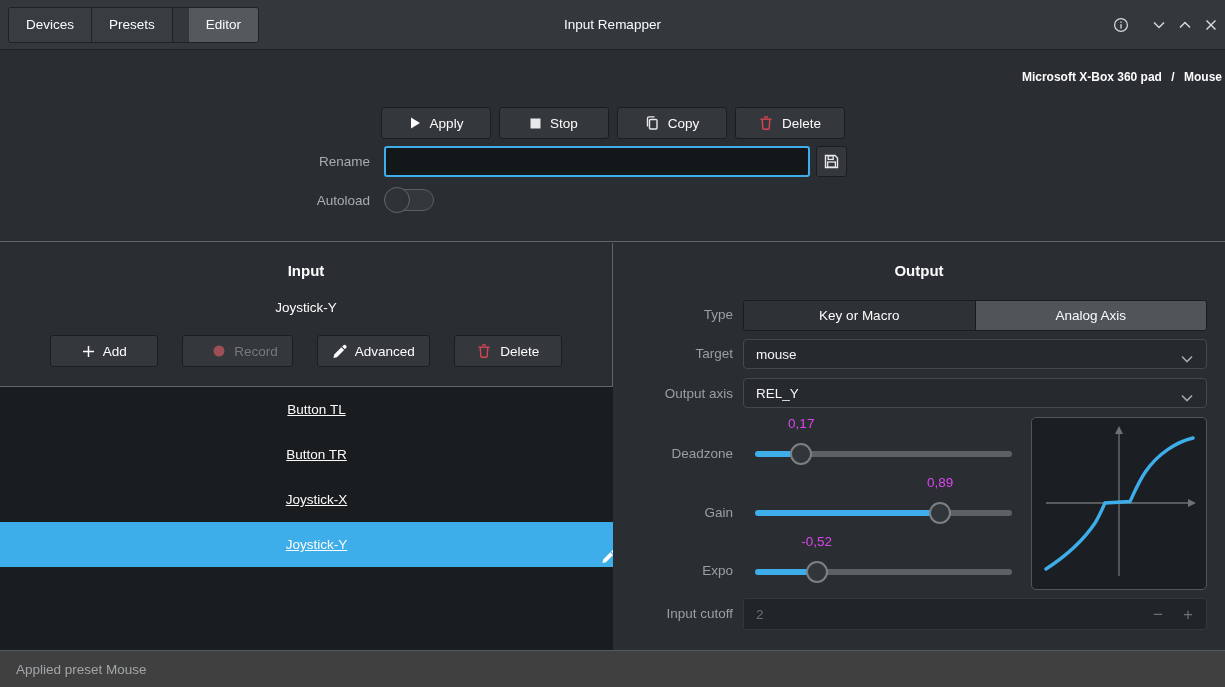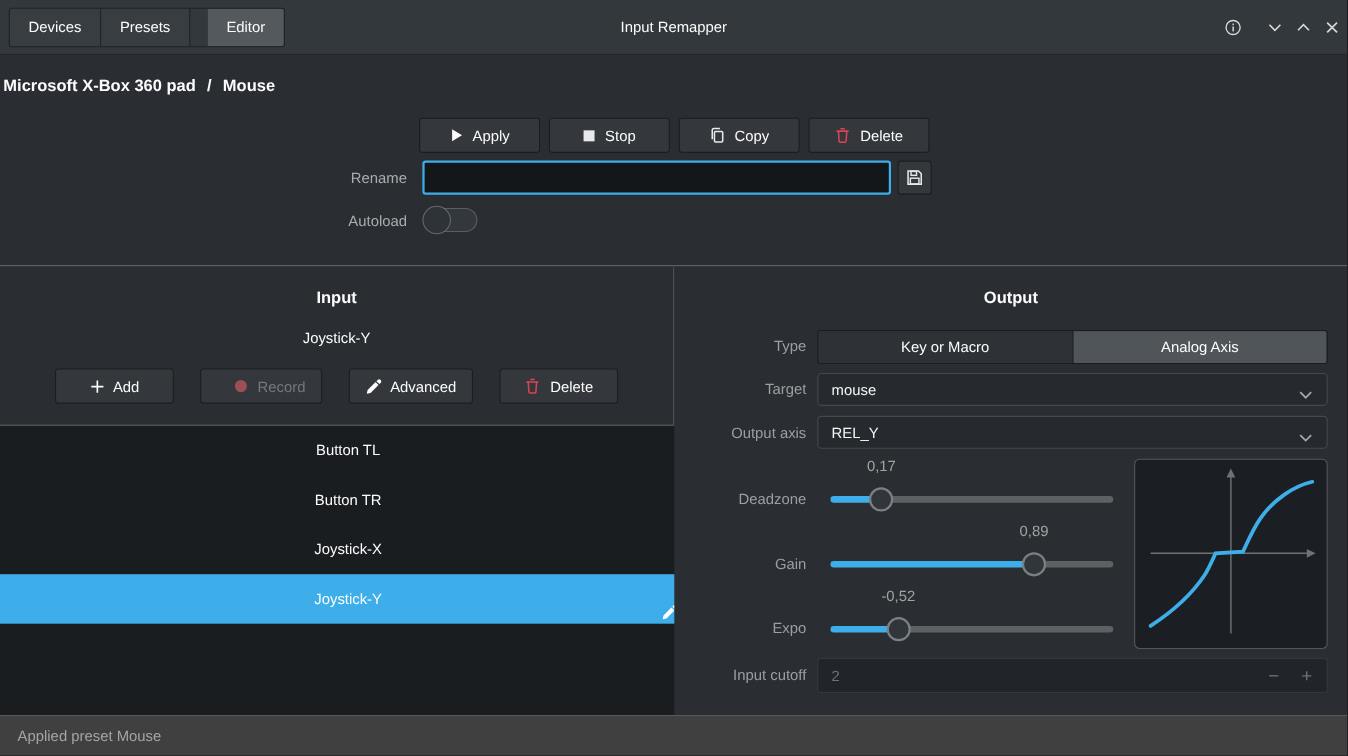--- a/index.html
+++ b/index.html
@@ -22,22 +22,22 @@
   .win-title { position:absolute; left:0; right:0; top:0; height:50px;
     text-align:center; line-height:50px; color:#fcfcfc; }
   .win-controls { position:absolute; right:6px; top:0; height:50px;
     display:flex; align-items:center; gap:10px; }
   .wc-btn { width:16px; height:16px; display:flex; align-items:center; justify-content:center; }
   .wc-btn svg { display:block; }
   .info-btn { margin-right:12px; }
   
   .header-section { position:absolute; left:0; top:51px; width:1225px; height:191px;
     background:#2a2e32; border-bottom:1px solid #60656a; }
-  .preset-path { position:absolute; left:0; right:0; top:19px; text-align:left;
-    font-weight:bold; font-size:15px; }
+  .preset-path { position:absolute; left:0; right:0; top:19px; text-align:right;
+    font-weight:bold; font-size:12px; }
   .preset-path span { margin:0 3px; }
   .action-row { position:absolute; left:0; right:0; top:56px; display:flex;
     justify-content:center; gap:8px; }
   .btn { height:32px; min-width:110px; display:flex; align-items:center; justify-content:center;
     gap:8px; background:#34383c; border:1px solid #1b1e21; border-radius:3px;
     color:#fcfcfc; padding:0 14px; cursor:default; }
   .btn svg { display:block; }
   .btn.disabled { color:#75797c;padding-left:29px; }
   .form-row { position:absolute; left:0; display:flex; align-items:center; }
   .row-rename { top:95px; }
@@ -58,39 +58,39 @@
   .input-panel { position:relative; width:612px; height:407px; background:#2a2e32; }
   .v-divider { width:1px; height:407px; background:#60656a; }
   .output-panel { position:relative; width:612px; height:407px; background:#2a2e32; }
   .panel-title { position:absolute; left:0; right:0; top:19px; text-align:center;
     font-weight:bold; font-size:15px; }
   .current-input { position:absolute; left:0; right:0; top:57px; text-align:center; }
   .input-btn-row { position:absolute; left:0; right:0; top:92px; display:flex;
     justify-content:center; gap:24px; }
   .input-btn-row .btn { min-width:108px; }
   .mapping-list { position:absolute; left:0; top:143px; width:633px; height:264px;
-    background:#1a1d20; border-top:1px solid #60656a; }
+    background:#1a1d20; border-top:1px solid #60656a;text-decoration:underline; }
   .list-row { position:relative; height:45px; line-height:45px; text-align:center; color:#fcfcfc; }
   .list-row.selected { background:#3daee9; }
   .row-edit-icon { position:absolute; right:17px; top:15px; }
   
   .out-label { position:absolute; left:0; width:120px; text-align:right; color:#9b9fa2; }
   .seg-control { position:absolute; left:130px; top:57px; width:464px; height:31px;
     display:flex; border:1px solid #1a1d20; border-radius:3px; overflow:hidden; }
   .seg { flex:1; display:flex; align-items:center; justify-content:center;
     background:#2e3236; color:#fcfcfc; border-right:1px solid #1a1d20; }
   .seg:last-child { border-right:none; }
   .seg.selected { background:#50555a; }
   .dropdown { position:absolute; left:130px; width:464px; height:30px;
     background:#26292d; border:1px solid #45494d; border-radius:4px;
     display:flex; align-items:center; padding:0 12px; color:#f4f5f5; }
   .dropdown .chev { position:absolute; right:13px; top:11px; }
   .slider { position:absolute; left:142px; width:257px; height:46px; }
   .slider .val { position:absolute; top:0; left:var(--pct); transform:translateX(-50%);
-    color:#a3a3a3; white-space:nowrap;text-align:center; }
+    color:#d946ef; white-space:nowrap;text-align:center; }
   .slider .track { position:absolute; top:35px; left:0; width:257px; height:6px; border-radius:3px;
     background:linear-gradient(to right, #3daee9 0, #3daee9 var(--pct), #5d6164 var(--pct), #5d6164 100%); }
   .slider .handle { position:absolute; top:27px; left:var(--pct); transform:translateX(-50%);
     width:22px; height:22px; border-radius:50%; background:#31363a; border:2px solid #7b8084; }
   .graph { position:absolute; left:418px; top:174px; width:176px; height:173px;
     background:#1b1f23; border:1px solid #53575b; border-radius:5px; }
   .spinbox { position:absolute; left:130px; top:355px; width:464px; height:32px;
     background:#212428; border:1px solid #34383c; border-radius:3px;
     display:flex; align-items:center; color:#6e7276; padding:0 12px; }
   .spin-ctrls { position:absolute; right:10px; top:0; height:32px; display:flex;

